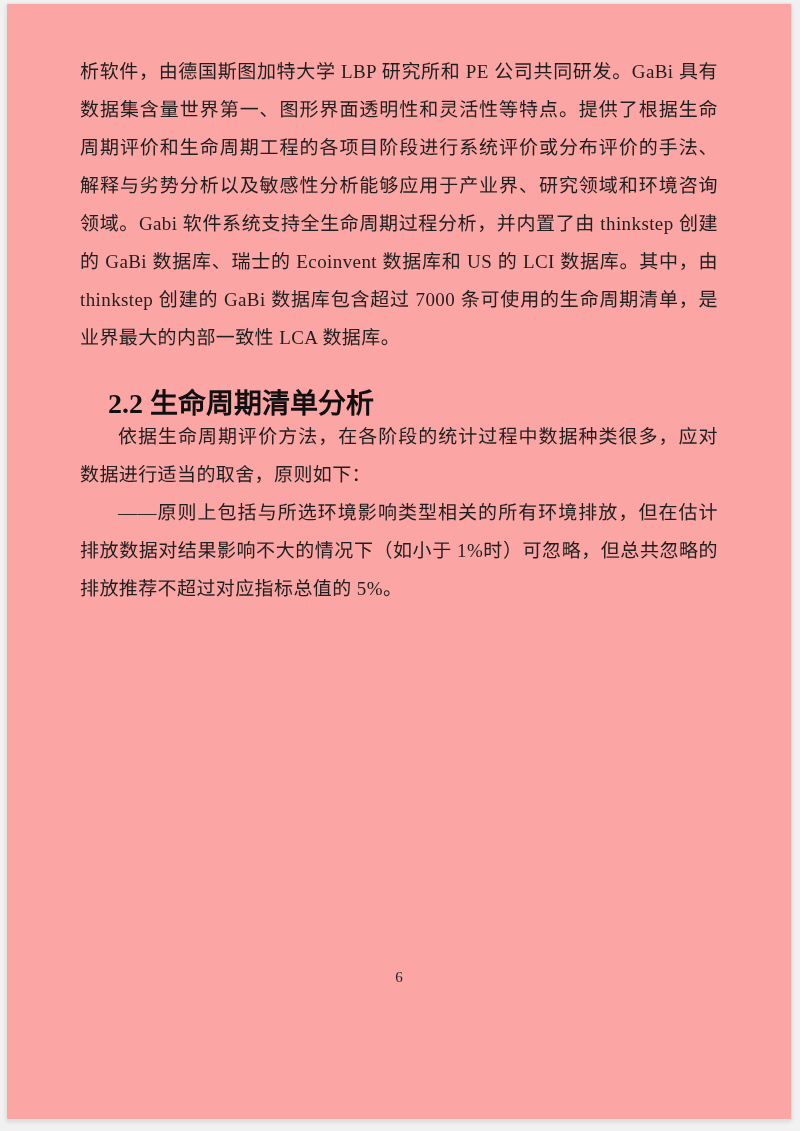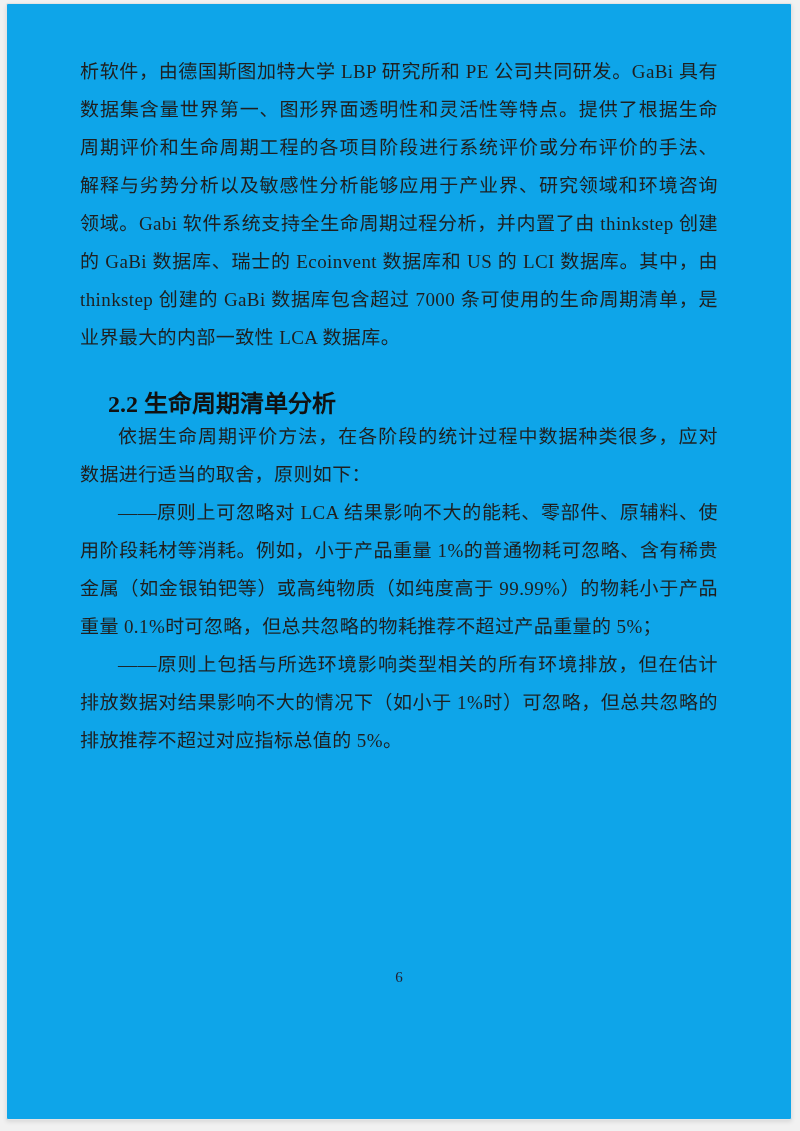--- a/index.html
+++ b/index.html
@@ -13,21 +13,21 @@
     background: #f1f1f1;
     overflow: hidden;
     font-family: "Liberation Serif", "DejaVu Serif", serif;
   }
   .page-sheet {
     position: absolute;
     left: 6px;
     top: 3px;
     width: 786px;
     height: 1117px;
-    background: #0ea5e9;
+    background: #fca5a5;
     border: 1px solid #e4e4e4;
     border-radius: 2px;
     box-shadow: 0 2px 4px rgba(0,0,0,0.10);
     box-sizing: border-box;
   }
   .doc-content {
     padding: 49px 73px 0 73px;
     color: #1f1f1f;
   }
   .body-par {
@@ -36,21 +36,21 @@
     line-height: 38px;
     text-align: justify;
     letter-spacing: 0.4px;
   }
   .indent2 {
     text-indent: 2em;
   }
   .heading-l2 {
     margin: 33px 0 0 0;
     padding-left: 28px;
-    font-size: 24px;
+    font-size: 28px;
     line-height: 28px;
     font-weight: bold;
     color: #111111;
   }
   .heading-l3 {
     margin: 30px 0 0 0;
     padding-left: 24px;
     font-size: 20px;
     line-height: 28px;
     font-weight: bold;
@@ -76,21 +76,20 @@
   <div class="page-sheet">
     <div class="doc-content">
 
       <p class="body-par">析软件，由德国斯图加特大学 LBP 研究所和 PE 公司共同研发。GaBi 具有数据集含量世界第一、图形界面透明性和灵活性等特点。提供了根据生命周期评价和生命周期工程的各项目阶段进行系统评价或分布评价的手法、解释与劣势分析以及敏感性分析能够应用于产业界、研究领域和环境咨询领域。Gabi 软件系统支持全生命周期过程分析，并内置了由 thinkstep 创建的 GaBi 数据库、瑞士的 Ecoinvent 数据库和 US 的 LCI 数据库。其中，由 thinkstep 创建的 GaBi 数据库包含超过 7000 条可使用的生命周期清单，是业界最大的内部一致性 LCA 数据库。</p>
 
       <h2 class="heading-l2">2.2 生命周期清单分析</h2>
 
 
       <p class="body-par indent2 par-after-heading">依据生命周期评价方法，在各阶段的统计过程中数据种类很多，应对数据进行适当的取舍，原则如下：</p>
 
-      <p class="body-par indent2">——原则上可忽略对 LCA 结果影响不大的能耗、零部件、原辅料、使用阶段耗材等消耗。例如，小于产品重量 1%的普通物耗可忽略、含有稀贵金属（如金银铂钯等）或高纯物质（如纯度高于 99.99%）的物耗小于产品重量 0.1%时可忽略，但总共忽略的物耗推荐不超过产品重量的 5%；</p>
 
 
       <p class="body-par indent2">——原则上包括与所选环境影响类型相关的所有环境排放，但在估计排放数据对结果影响不大的情况下（如小于 1%时）可忽略，但总共忽略的排放推荐不超过对应指标总值的 5%。</p>
 
     </div>
 
     <div class="page-number">6</div>
   </div>
 </div>
 

